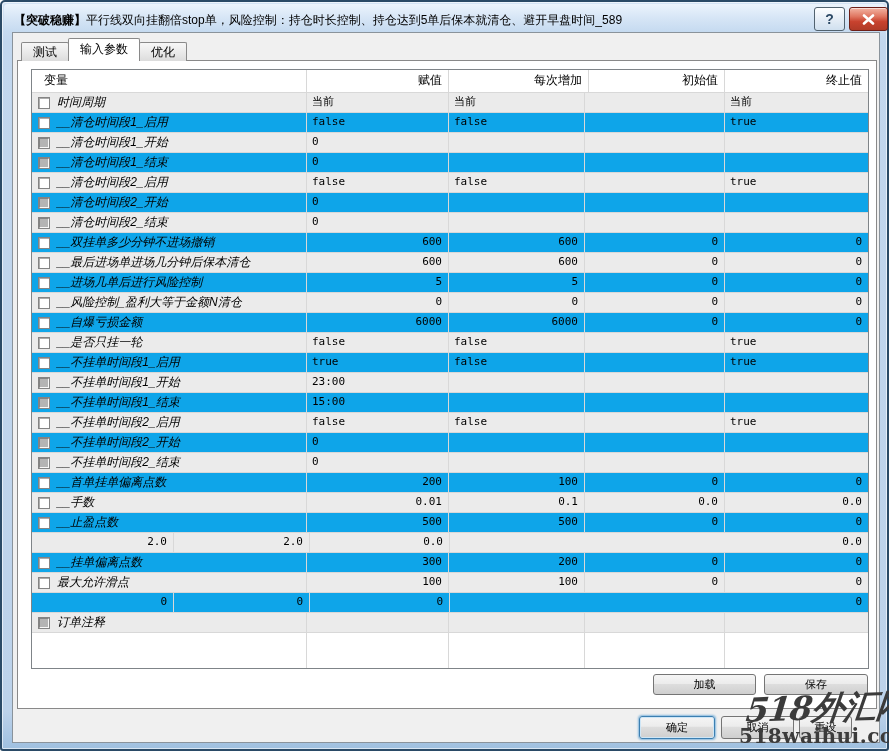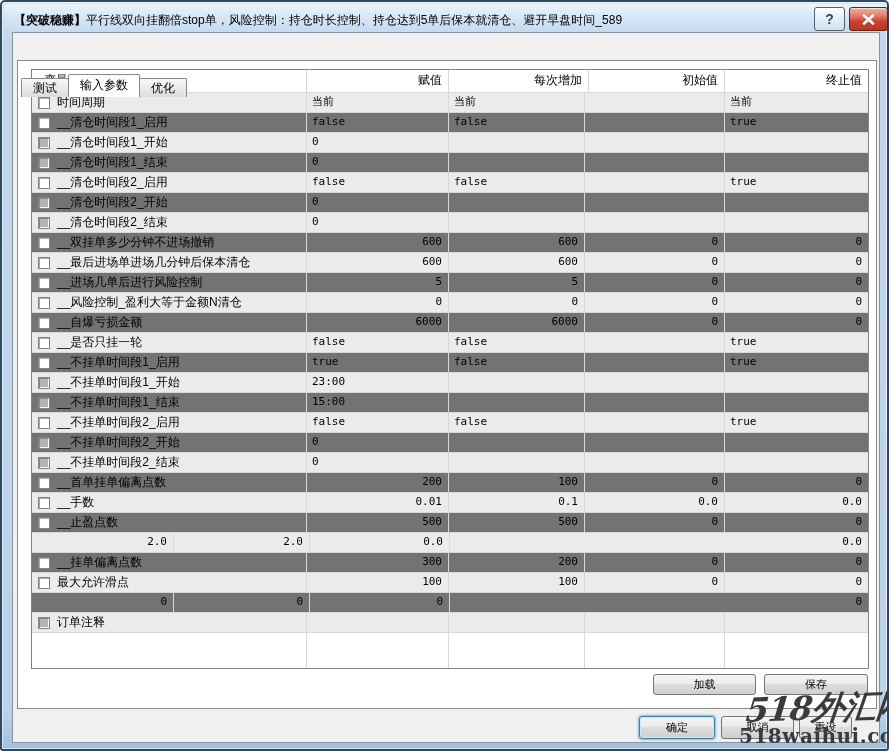--- a/index.html
+++ b/index.html
@@ -5,36 +5,36 @@
   html,body{margin:0;padding:0;}
   body{width:889px;height:751px;position:relative;font-family:"Liberation Sans","DejaVu Sans",sans-serif;color:#000;background:#fff;overflow:hidden;}
   .window{position:absolute;inset:0;box-sizing:border-box;background:linear-gradient(#d4e4f5,#c2d7ee 40px,#bcd2ea 95%,#9fc0e0);border:2px solid #2a4a66;border-radius:5px 5px 3px 3px;box-shadow:inset 0 0 0 1px rgba(255,255,255,.6);}
   .titlebar{position:absolute;left:2px;top:2px;right:2px;height:28px;background:linear-gradient(#ecf4fc,#d7e6f6 48%,#c5daf0);border-radius:4px 4px 0 0;}
   .title-text{position:absolute;left:10px;top:8px;font-size:12px;white-space:nowrap;max-width:790px;overflow:hidden;}
   .title-text b{font-weight:bold;}
   .cap-btn{position:absolute;top:3px;height:24px;box-sizing:border-box;border-radius:3px;text-align:center;cursor:default;}
   .btn-help{left:810px;width:31px;border:1px solid #51626f;background:linear-gradient(#fdfeff,#e8eff7 45%,#d0e0ef);color:#2d4a66;font-weight:bold;font-size:14px;line-height:22px;}
   .btn-close{left:845px;width:39px;border:1px solid #6e1f17;background:linear-gradient(#f2b4a3,#e07762 38%,#c8422e 62%,#b03a27);box-shadow:inset 0 1px 0 rgba(255,255,255,.55);display:flex;align-items:center;justify-content:center;}
   .client{position:absolute;left:10px;top:30px;width:866px;height:709px;background:#f0f0f0;border:1px solid #8a939b;}
-  .tabstrip{position:absolute;left:8px;top:5px;display:flex;align-items:flex-end;z-index:2;margin-top:36px;}
+  .tabstrip{position:absolute;left:8px;top:5px;display:flex;align-items:flex-end;z-index:2;}
   .tab{box-sizing:border-box;height:19px;line-height:18px;padding:0 11px;font-size:12px;background:linear-gradient(#f7f7f7,#e9e9e9 55%,#dcdcdc);border:1px solid #898989;border-bottom:none;border-radius:2px 2px 0 0;margin-right:-1px;position:relative;}
   .tab.active{height:23px;line-height:21px;background:#fff;z-index:4;}
   .page{position:absolute;left:4px;top:27px;width:858px;height:647px;box-sizing:content-box;background:#fff;border:1px solid #898989;z-index:1;}
   .table{position:absolute;left:13px;top:8px;width:838px;height:600px;box-sizing:border-box;border:1px solid #7f8488;display:flex;flex-direction:column;background:#fff;font-size:12px;}
   .cell{box-sizing:border-box;border-right:1px solid #d8d8d8;overflow:hidden;white-space:nowrap;}
   .cell:last-child{border-right:none;}
   .c0{width:275px;}.c1{width:142px;}.c2{width:136px;}.c3{width:140px;}.c4{flex:1;}
   .thead{display:flex;height:23px;box-sizing:border-box;border-bottom:1px solid #d8d8d8;background:#fff;flex:none;}
   .thead .cell{line-height:21px;}
   .thead .c0{padding-left:12px;text-align:left;}
   .thead .cell:not(.c0){text-align:right;padding-right:6px;}
-  .row{display:flex;height:20px;box-sizing:border-box;border-bottom:1px solid #d8d8d8;background:#737373;flex:none;}
+  .row{display:flex;height:20px;box-sizing:border-box;border-bottom:1px solid #d8d8d8;background:#0ea5e9;flex:none;}
   .row.alt{background:#ebebeb;}
   .row .c0{display:flex;align-items:center;padding-left:6px;}
-  .param-label{margin-left:7px;font-size:12px;}
+  .param-label{margin-left:7px;font-size:12px;font-style:italic;}
   .cb{width:12px;height:12px;box-sizing:border-box;background:#fff;border:1px solid #848484;box-shadow:inset 1px 1px 0 rgba(70,70,70,.45),inset -1px -1px 0 rgba(255,255,255,.9);flex:none;}
   .cb.off{background:#b4b4b4;}
   .val{font-family:"DejaVu Sans Mono","Liberation Mono",monospace;font-size:11px;line-height:18px;}
   .val.L{text-align:left;padding-left:5px;}
   .val.R{text-align:right;padding-right:6px;}
   .filler{flex:1;display:flex;}
   .filler .cell{height:100%;}
   .pbtn,.dbtn{position:absolute;box-sizing:border-box;border:1px solid #757575;border-radius:3px;background:linear-gradient(#f5f5f5,#ececec 45%,#dedede 46%,#cfcfcf);font-size:11px;text-align:center;cursor:default;}
   .pbtn{height:21px;line-height:19px;top:613px;}
   .btn-load{left:635px;width:103px;}

